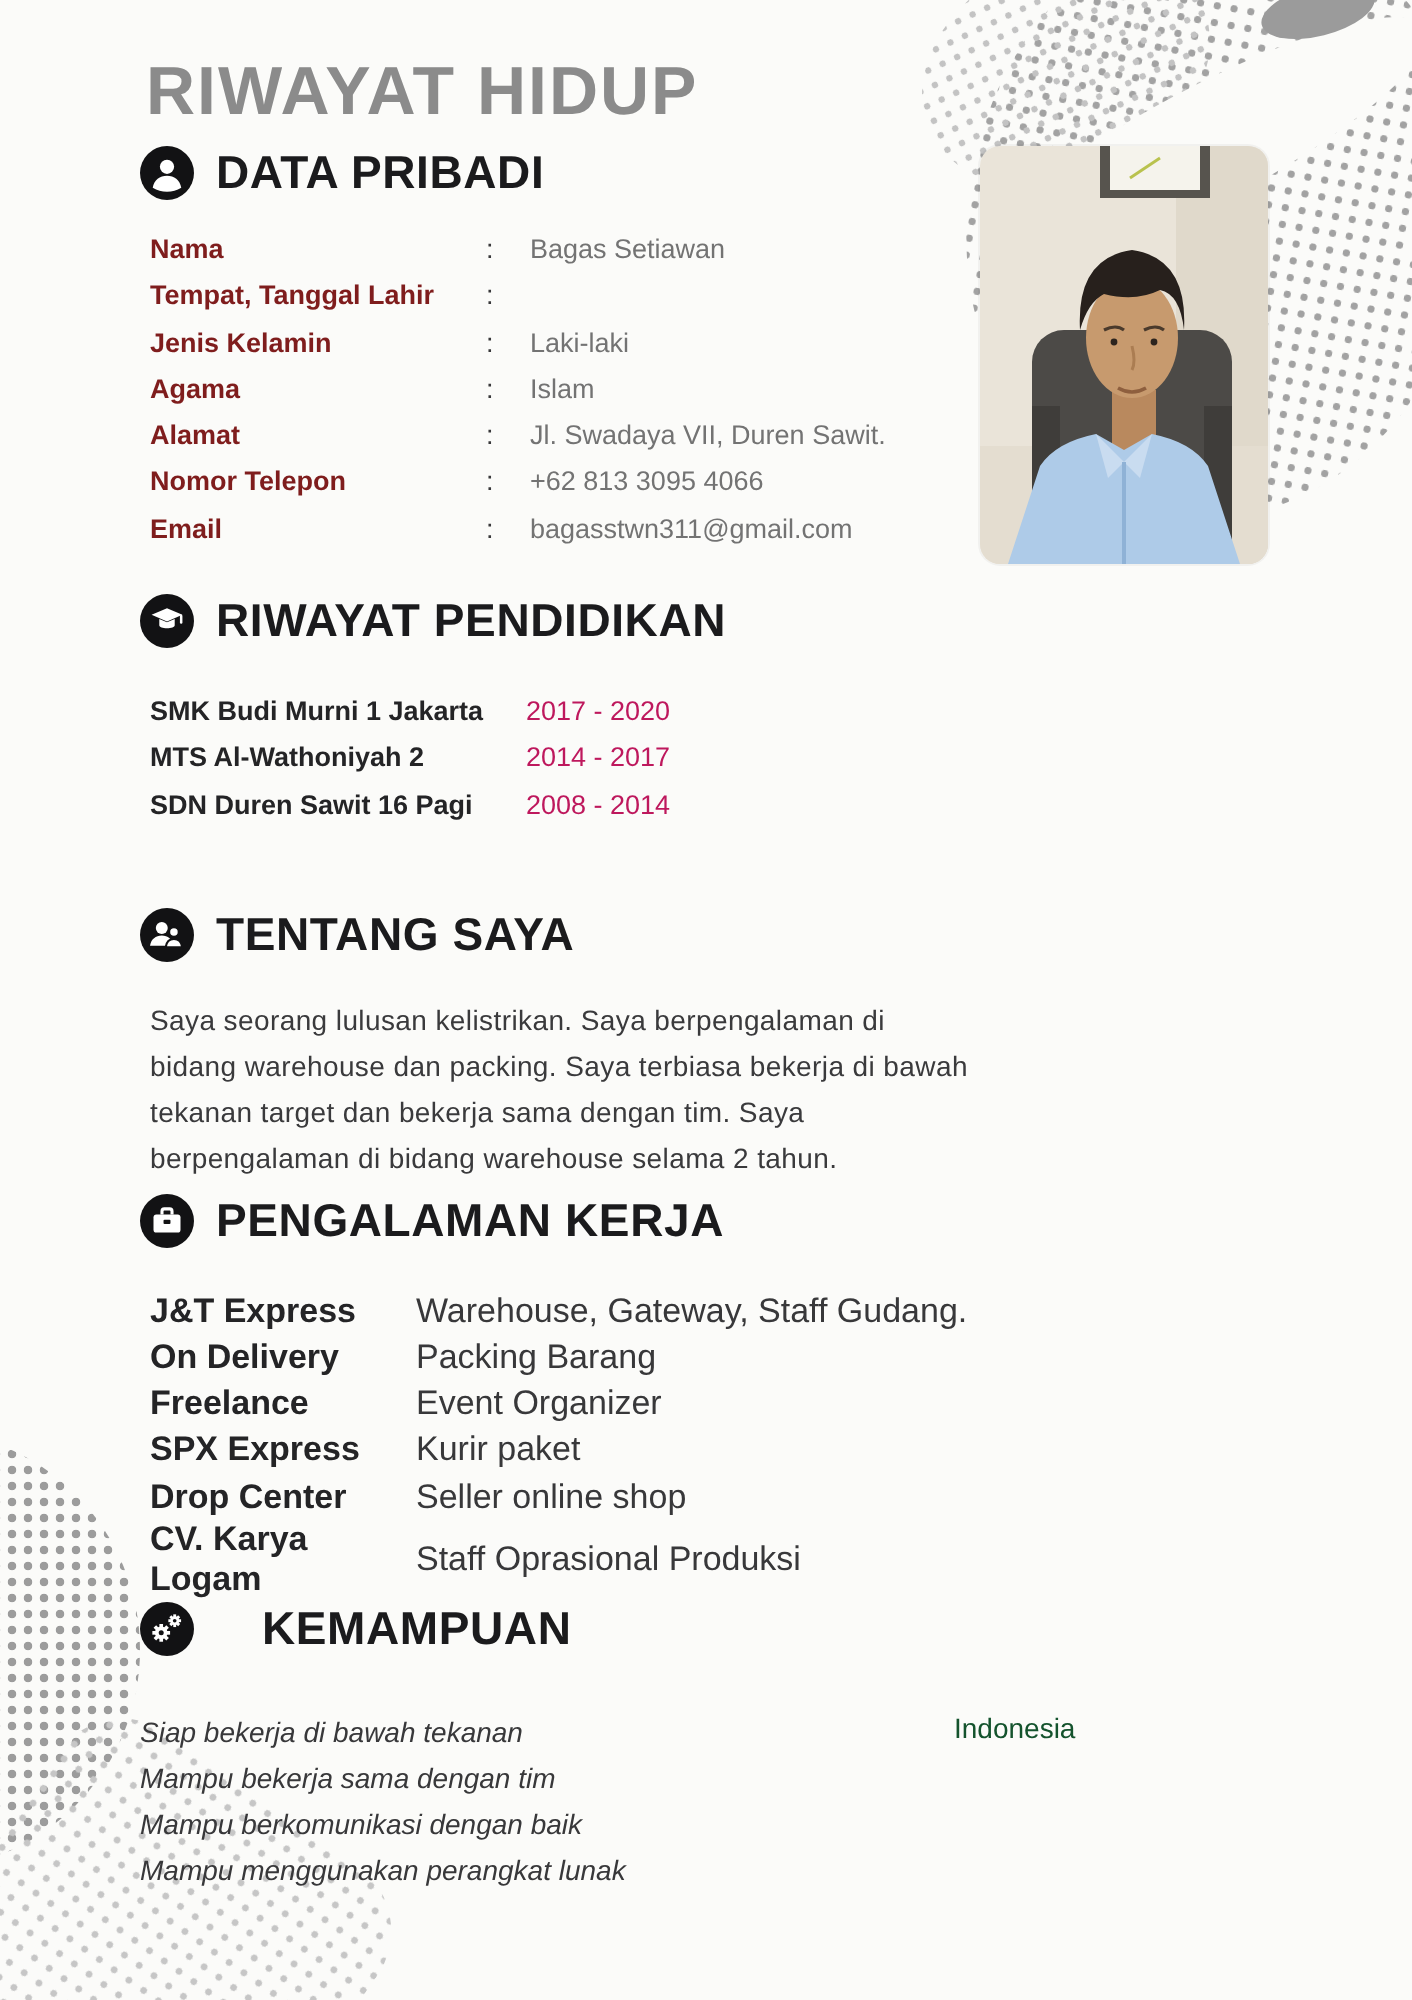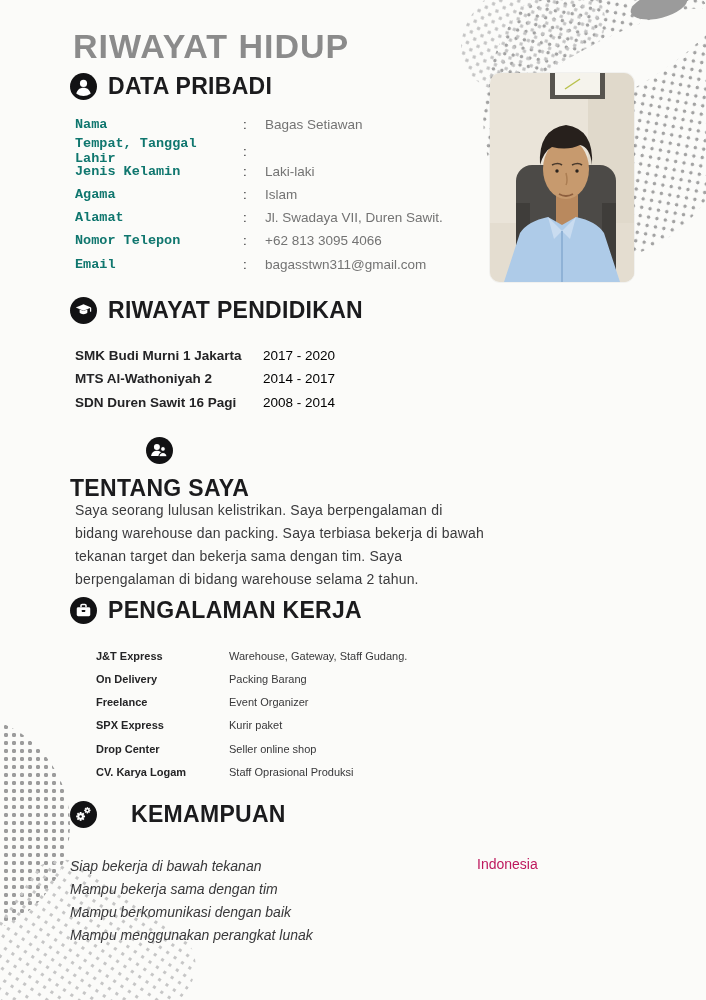--- a/index.html
+++ b/index.html
@@ -61,66 +61,66 @@
     position:absolute; left:70px;
     display:flex; align-items:center; gap:11px;
   }
   .sec-head .txt {
     font-size:23px; font-weight:800; letter-spacing:.3px; color:#1b1b1d;
   }
   .sec-icon { width:27px; height:27px; flex:0 0 27px; display:block; }
 
   .head-personal   { top:73px; }
   .head-education  { top:297px; }
-  .head-about      { top:437px;flex-direction:column; }
+  .head-about      { top:454px; }
   .head-experience { top:597px; }
   .head-skills     { top:801px;gap:34px; }
 
   .fields { position:absolute; left:75px; top:113px; width:410px; }
   .field-row {
     display:grid; grid-template-columns:168px 22px 1fr;
     height:23.25px; align-items:center; font-size:13.5px;
   }
-  .field-row .lbl { font-weight:700; color:#0f766e;font-family:Liberation Mono, monospace; }
+  .field-row .lbl { font-weight:700; color:#7f1d1d; }
   .field-row .sep { color:#38383a; text-align:left; }
   .field-row .val { color:#737373; }
 
   .photo-wrap {
     position:absolute; left:490px; top:73px; width:144px; height:209px;
     border-radius:10px; overflow:hidden; z-index:5;
     box-shadow:0 0 0 1px rgba(0,0,0,.04);
   }
 
   .edu { position:absolute; left:75px; top:344px; width:410px; }
   .edu-row {
     display:grid; grid-template-columns:188px 1fr;
     height:23.25px; align-items:center; font-size:13.5px;
   }
   .edu-row .school { font-weight:700; color:#242426; }
-  .edu-row .years  { color:#000000; }
+  .edu-row .years  { color:#be185d; }
 
   .about-text {
     position:absolute; left:75px; top:483px; width:412px;
     font-size:14px; line-height:23px; letter-spacing:.2px; color:#3a3a3c;margin-top:16px;
   }
 
   .exp { position:absolute; left:75px; top:644px; width:420px; }
   .exp-row {
     display:grid; grid-template-columns:133px 1fr;
-    height:23.25px; align-items:center; font-size:11px;margin-left:21px;
+    height:23.25px; align-items:center; font-size:17px;
   }
   .exp-row .company { font-weight:700; color:#242426; }
   .exp-row .role    { color:#38383a; }
 
   .skills { position:absolute; left:70px; top:854px; width:400px;font-style:italic; }
   .skill-row { height:23.25px; display:flex; align-items:center;
     font-size:14px; color:#38383a; }
   .language {
     position:absolute; left:477px; top:856px;
-    font-size:14px; color:#be185d;
+    font-size:14px; color:#14532d;
   }
 </style>
 </head>
 <body>
 
 <div class="page">
 
   <div class="dots dots-tr-main"></div>
   <div class="dots dots-tr-light"></div>
   <div class="dots swoosh-white"></div>

